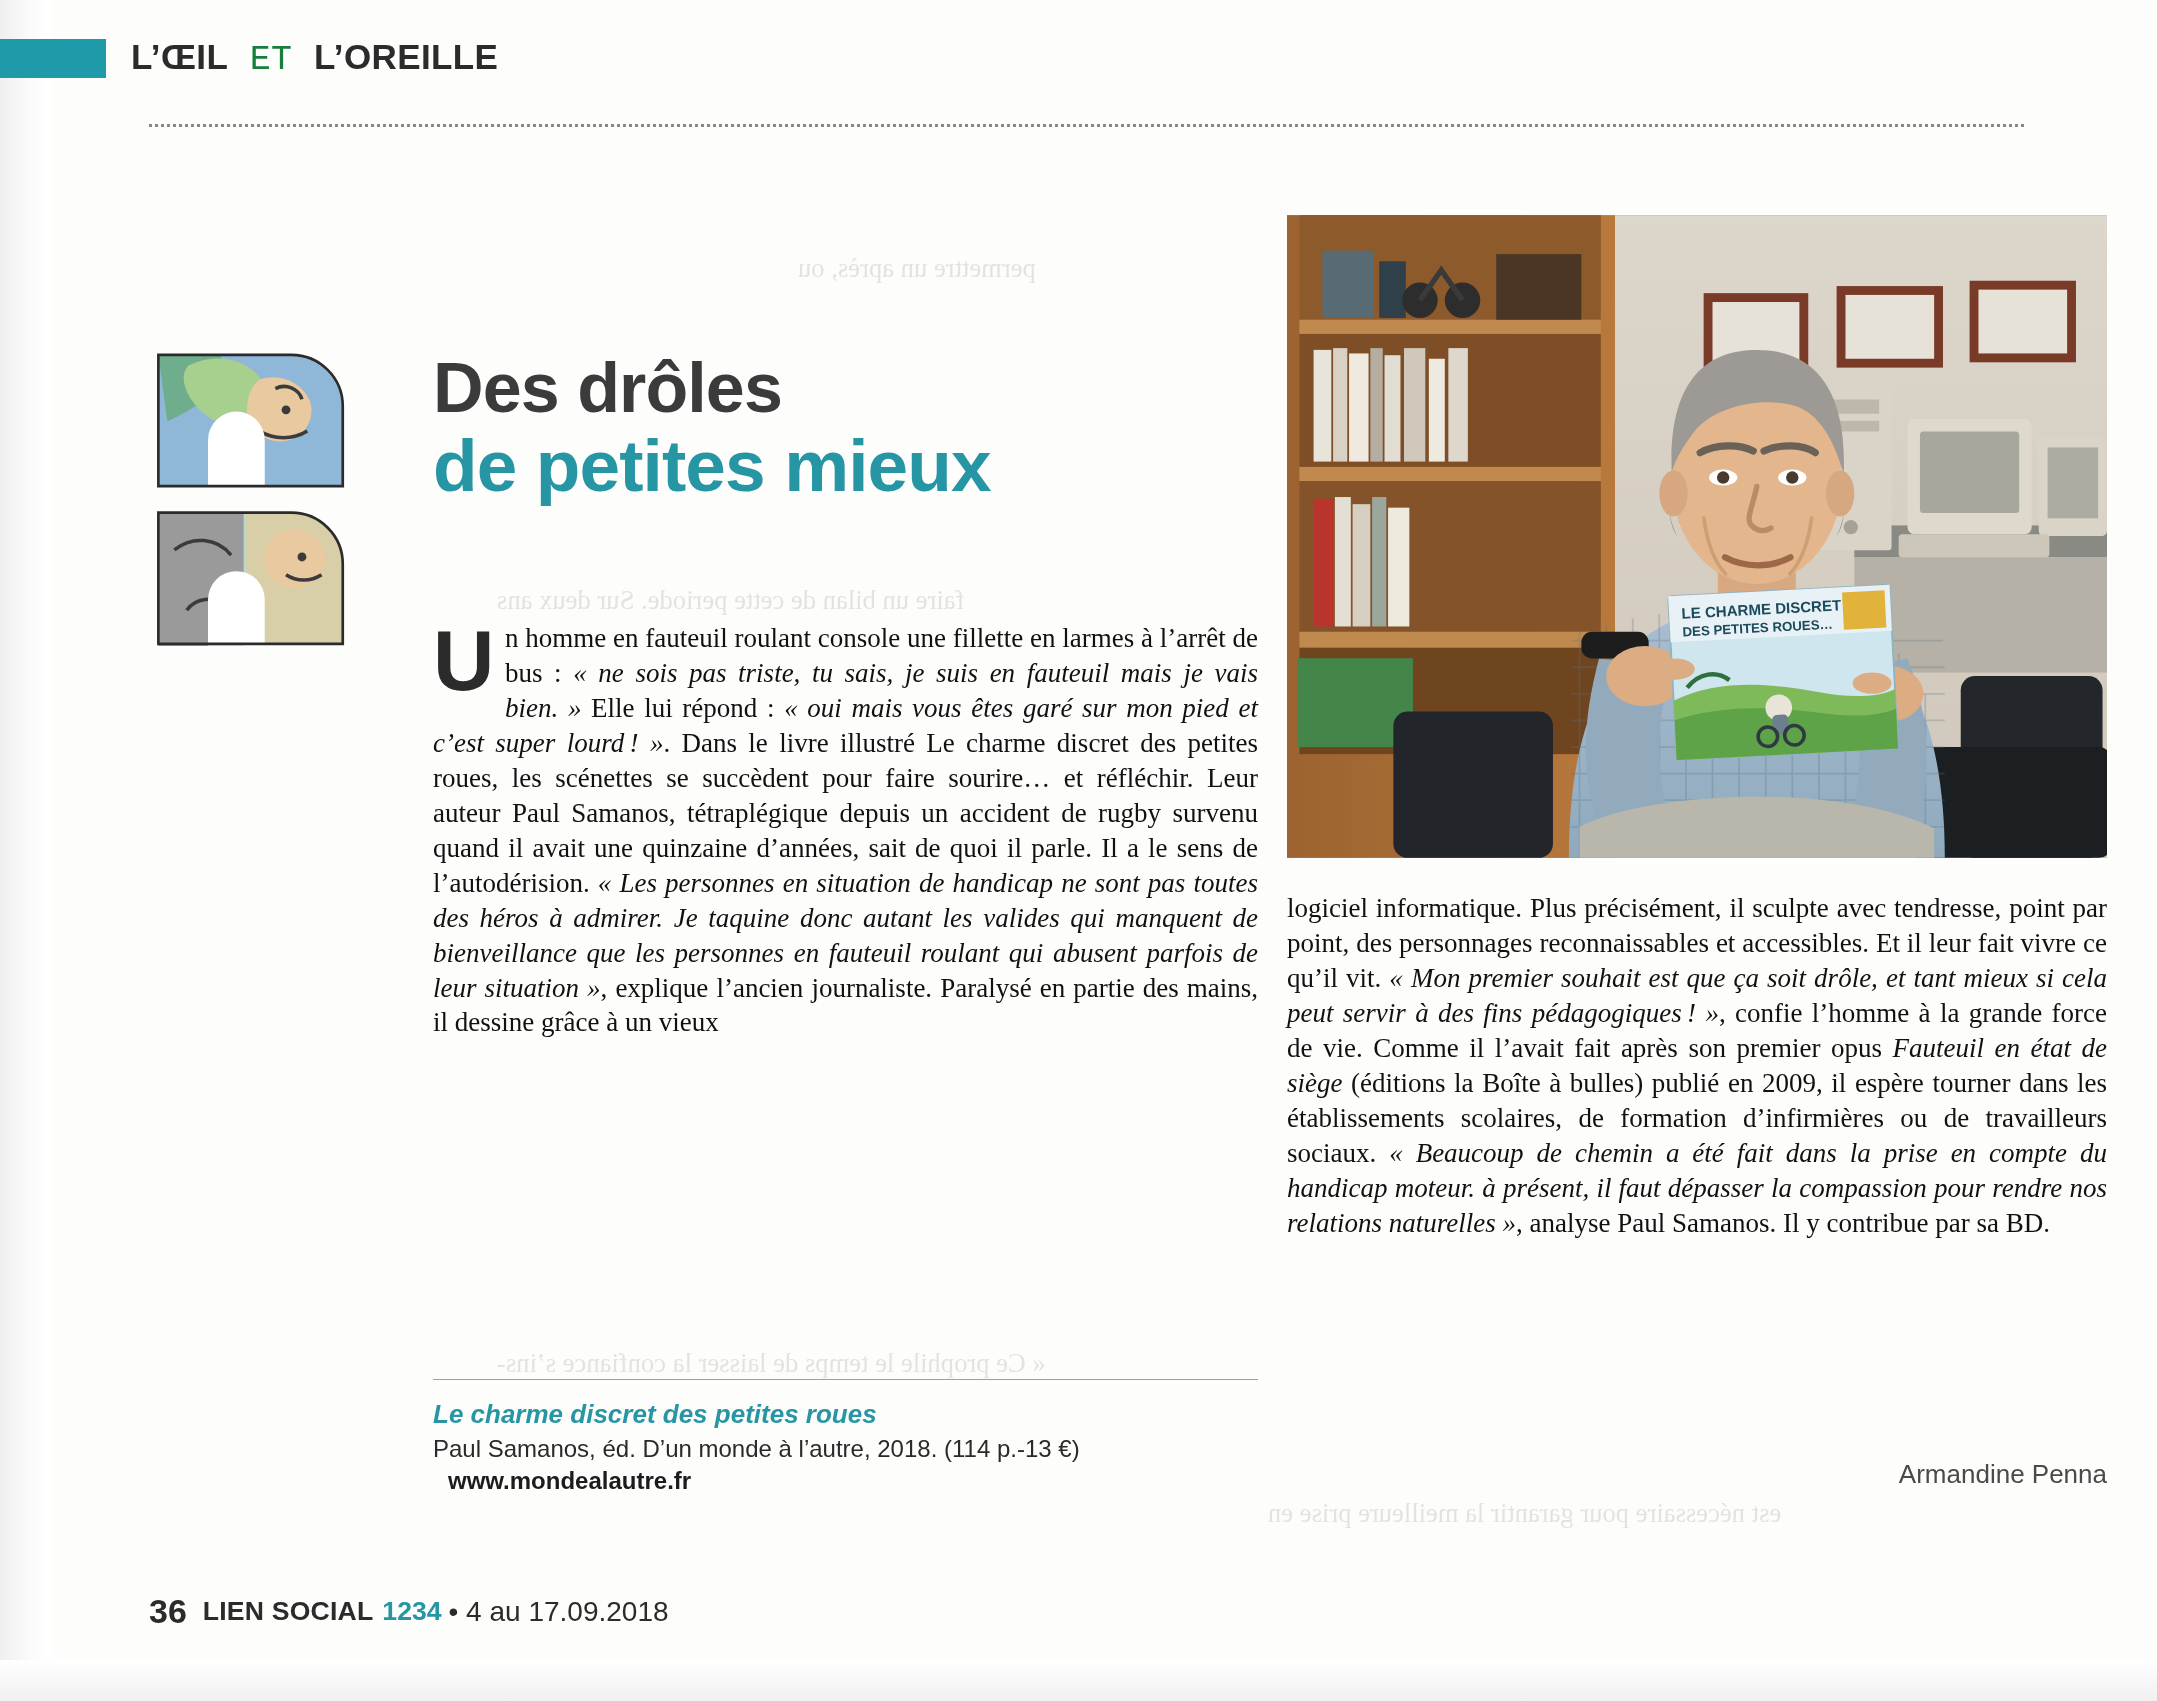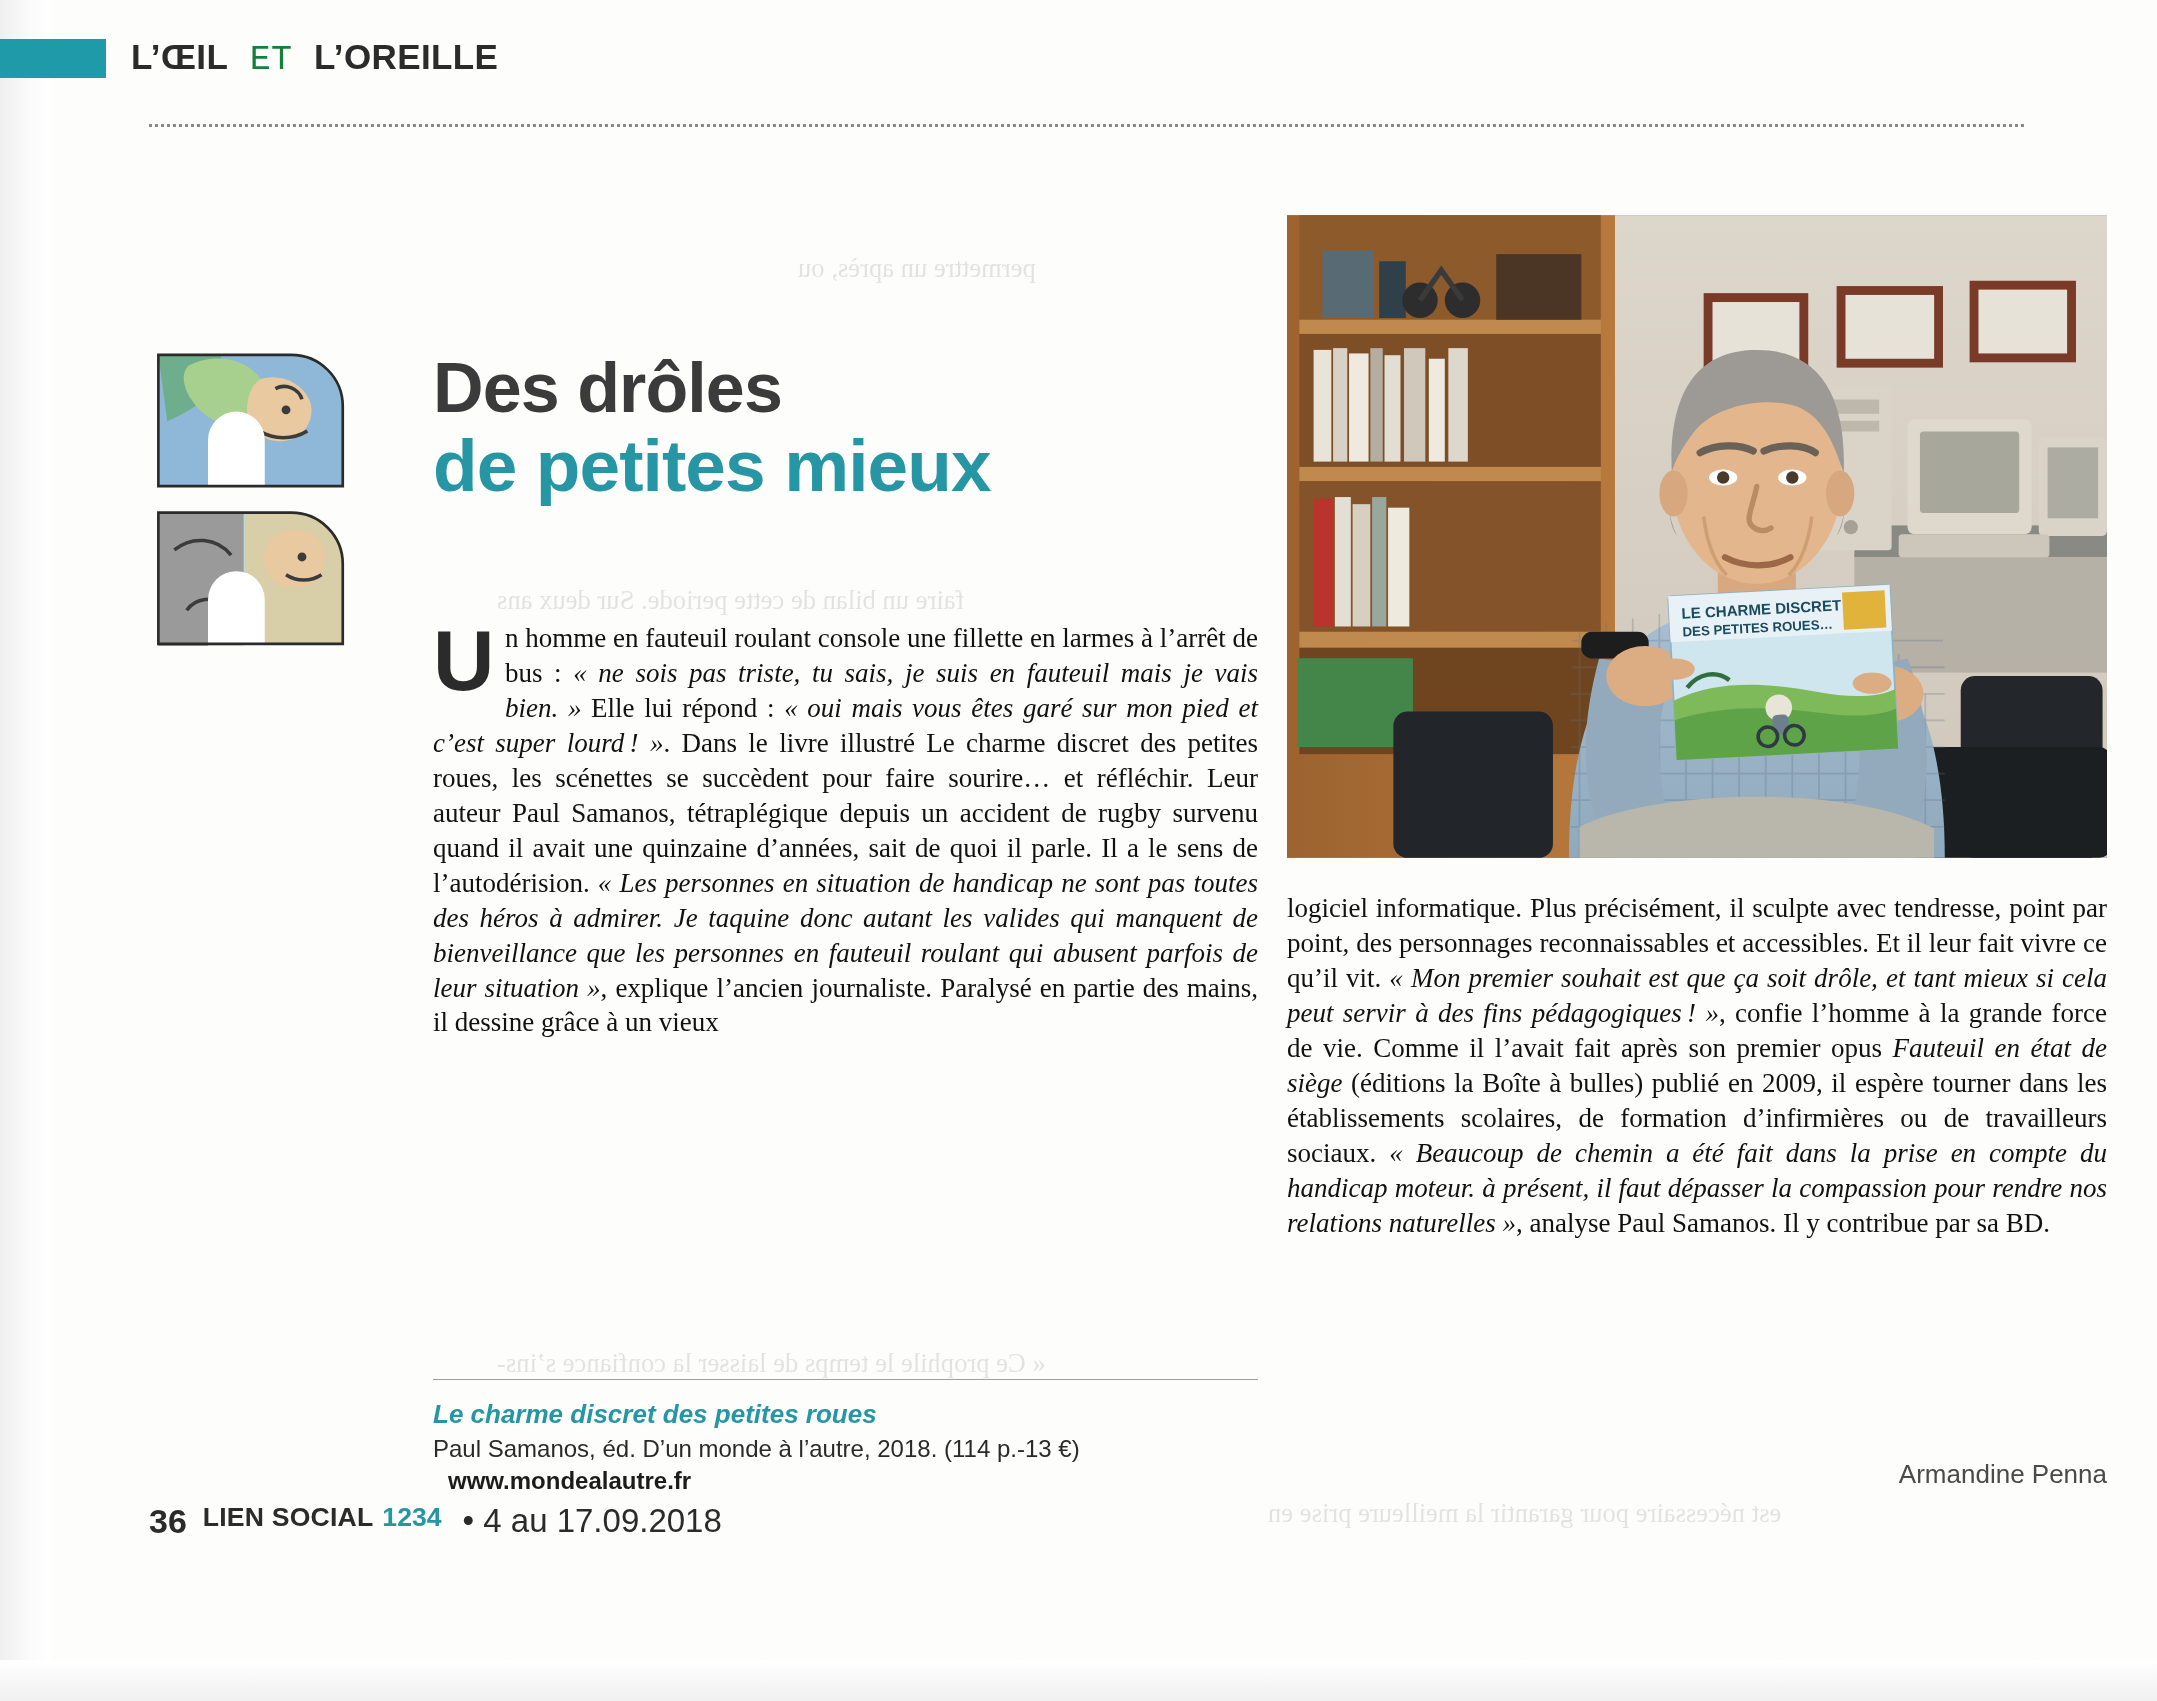--- a/index.html
+++ b/index.html
@@ -194,23 +194,23 @@
     text-align: right;
     font-family: Liberation Sans, sans-serif;
     font-size: 26px;
     color: #4a4a4a;
   }
 
   
   .footer {
     position: absolute;
     left: 149px;
-    top: 1502px;
+    top: 1592px;
     display: flex;
-    align-items: flex-start;
+    align-items: center;
     font-family: "Liberation Sans", sans-serif;
   }
   .footer-pagenum {
     font-size: 34px;
     font-weight: bold;
     color: #2b2b2b;
     margin-right: 16px;
   }
   .footer-mag {
     font-size: 26.6px;
@@ -218,23 +218,23 @@
     color: #2b2b2b;
     letter-spacing: 0.2px;
   }
   .footer-issue {
     font-size: 26.6px;
     font-weight: bold;
     color: #2796a4;
     margin-left: 8.9px;
   }
   .footer-date {
-    font-size: 33px;
+    font-size: 28px;
     color: #2b2b2b;
-    margin-left: 21px;
+    margin-left: 7px;
   }
 
   
   .ghost {
     position: absolute;
     color: #b9b9b9;
     opacity: 0.38;
     font-family: "Liberation Serif", serif;
     transform: scaleX(-1);
     pointer-events: none;

